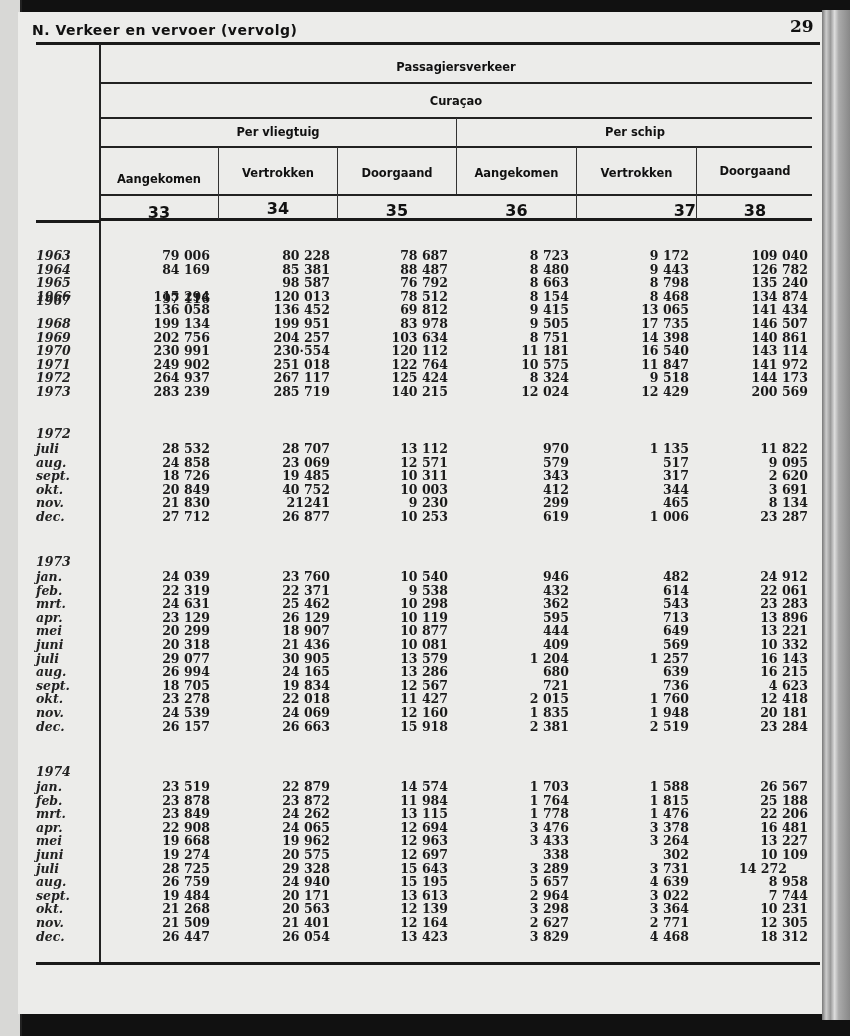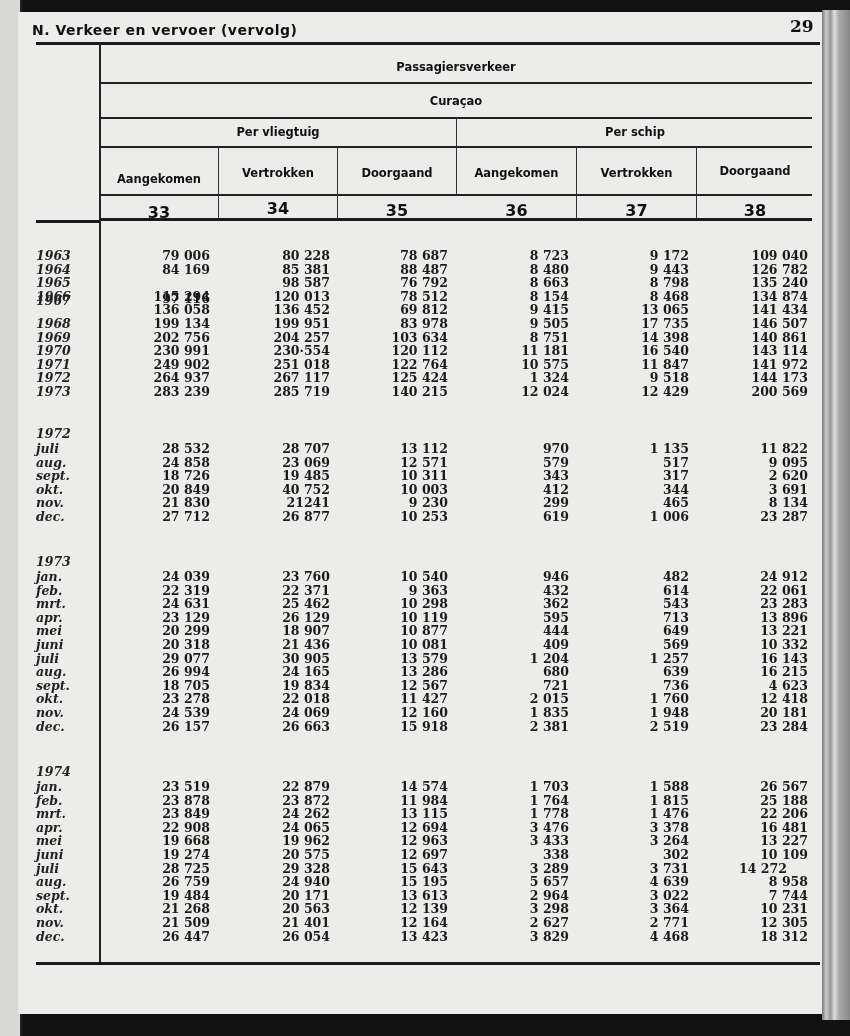--- a/index.html
+++ b/index.html
@@ -52,21 +52,21 @@
 <div class="hdr" style="left:219px;top:166px;width:118px;">Vertrokken</div>
 <div class="hdr" style="left:338px;top:166px;width:118px;">Doorgaand</div>
 <div class="hdr" style="left:457px;top:166px;width:119px;">Aangekomen</div>
 <div class="hdr" style="left:577px;top:166px;width:119px;">Vertrokken</div>
 <div class="hdr" style="left:697px;top:164px;width:116px;">Doorgaand</div>
 
 <div class="colnum" style="left:100px;top:203px;width:118px;">33</div>
 <div class="colnum" style="left:219px;top:199px;width:118px;">34</div>
 <div class="colnum" style="left:338px;top:201px;width:118px;">35</div>
 <div class="colnum" style="left:457px;top:201px;width:119px;">36</div>
-<div class="colnum" style="left:577px;top:201px;width:119px;">37</div>
+<div class="colnum" style="left:577px;top:201px;width:119px;text-align:right;">37</div>
 <div class="colnum" style="left:697px;top:201px;width:116px;">38</div>
 
 <div id="blocks">
     <div class="rowlabel" style="top: 249px;">1963</div>
     <div class="cell" style="top: 249px; left: 120px; width: 90px;">79 006</div>
     <div class="cell" style="top: 249px; left: 240px; width: 90px;">80 228</div>
     <div class="cell" style="top: 249px; left: 358px; width: 90px;">78 687</div>
     <div class="cell" style="top: 249px; left: 479px; width: 90px;">8 723</div>
     <div class="cell" style="top: 249px; left: 599px; width: 90px;">9 172</div>
     <div class="cell" style="top: 249px; left: 718px; width: 90px;">109 040</div>
@@ -123,21 +123,21 @@
     <div class="cell" style="top: 357.8px; left: 120px; width: 90px;">249 902</div>
     <div class="cell" style="top: 357.8px; left: 240px; width: 90px;">251 018</div>
     <div class="cell" style="top: 357.8px; left: 358px; width: 90px;">122 764</div>
     <div class="cell" style="top: 357.8px; left: 479px; width: 90px;">10 575</div>
     <div class="cell" style="top: 357.8px; left: 599px; width: 90px;">11 847</div>
     <div class="cell" style="top: 357.8px; left: 718px; width: 90px;">141 972</div>
     <div class="rowlabel" style="top: 371.4px;">1972</div>
     <div class="cell" style="top: 371.4px; left: 120px; width: 90px;">264 937</div>
     <div class="cell" style="top: 371.4px; left: 240px; width: 90px;">267 117</div>
     <div class="cell" style="top: 371.4px; left: 358px; width: 90px;">125 424</div>
-    <div class="cell" style="top: 371.4px; left: 479px; width: 90px;">1 324</div>
+    <div class="cell" style="top: 371.4px; left: 479px; width: 90px;">8 324</div>
     <div class="cell" style="top: 371.4px; left: 599px; width: 90px;">9 518</div>
     <div class="cell" style="top: 371.4px; left: 718px; width: 90px;">144 173</div>
     <div class="rowlabel" style="top: 385px;">1973</div>
     <div class="cell" style="top: 385px; left: 120px; width: 90px;">283 239</div>
     <div class="cell" style="top: 385px; left: 240px; width: 90px;">285 719</div>
     <div class="cell" style="top: 385px; left: 358px; width: 90px;">140 215</div>
     <div class="cell" style="top: 385px; left: 479px; width: 90px;">12 024</div>
     <div class="cell" style="top: 385px; left: 599px; width: 90px;">12 429</div>
     <div class="cell" style="top: 385px; left: 718px; width: 90px;">200 569</div>
     <div class="rowlabel" style="top: 427.4px;">1972</div>
@@ -187,21 +187,21 @@
     <div class="rowlabel" style="top: 570px;">jan.</div>
     <div class="cell" style="top: 570px; left: 120px; width: 90px;">24 039</div>
     <div class="cell" style="top: 570px; left: 240px; width: 90px;">23 760</div>
     <div class="cell" style="top: 570px; left: 358px; width: 90px;">10 540</div>
     <div class="cell" style="top: 570px; left: 479px; width: 90px;">946</div>
     <div class="cell" style="top: 570px; left: 599px; width: 90px;">482</div>
     <div class="cell" style="top: 570px; left: 718px; width: 90px;">24 912</div>
     <div class="rowlabel" style="top: 583.6px;">feb.</div>
     <div class="cell" style="top: 583.6px; left: 120px; width: 90px;">22 319</div>
     <div class="cell" style="top: 583.6px; left: 240px; width: 90px;">22 371</div>
-    <div class="cell" style="top: 583.6px; left: 358px; width: 90px;">9 363</div>
+    <div class="cell" style="top: 583.6px; left: 358px; width: 90px;">9 538</div>
     <div class="cell" style="top: 583.6px; left: 479px; width: 90px;">432</div>
     <div class="cell" style="top: 583.6px; left: 599px; width: 90px;">614</div>
     <div class="cell" style="top: 583.6px; left: 718px; width: 90px;">22 061</div>
     <div class="rowlabel" style="top: 597.2px;">mrt.</div>
     <div class="cell" style="top: 597.2px; left: 120px; width: 90px;">24 631</div>
     <div class="cell" style="top: 597.2px; left: 240px; width: 90px;">25 462</div>
     <div class="cell" style="top: 597.2px; left: 358px; width: 90px;">10 298</div>
     <div class="cell" style="top: 597.2px; left: 479px; width: 90px;">362</div>
     <div class="cell" style="top: 597.2px; left: 599px; width: 90px;">543</div>
     <div class="cell" style="top: 597.2px; left: 718px; width: 90px;">23 283</div>

